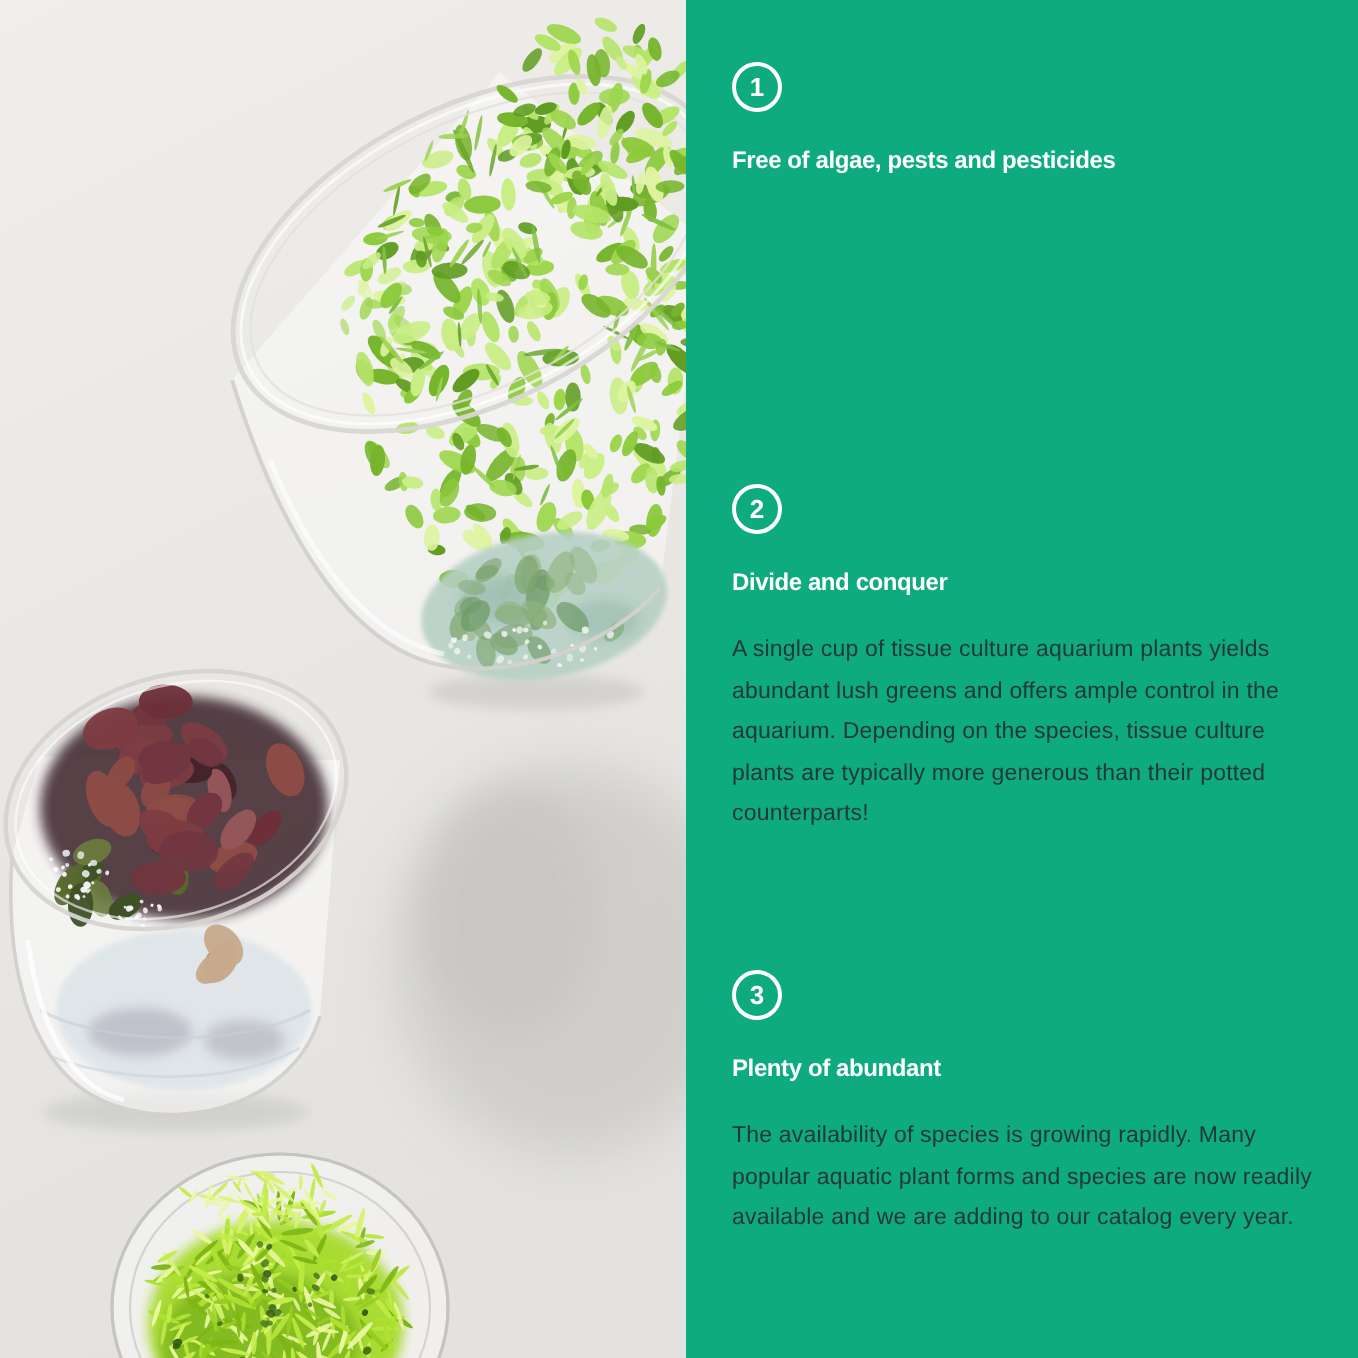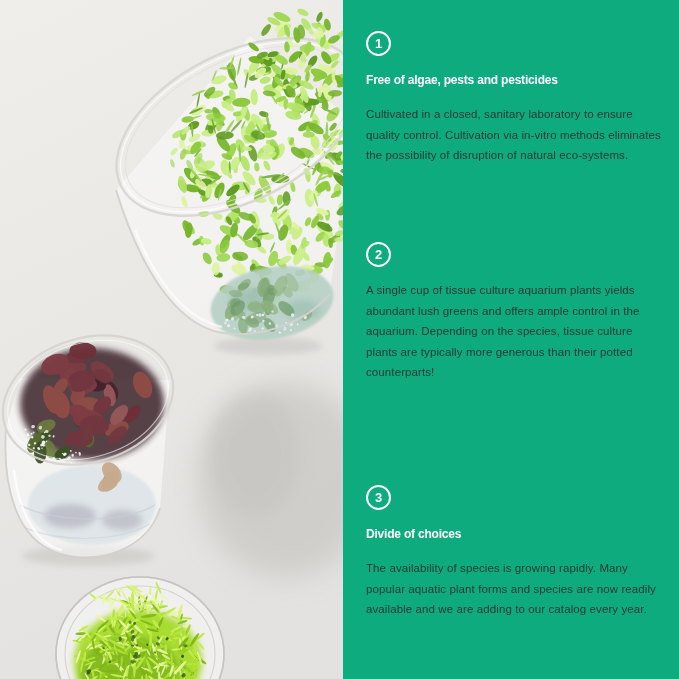--- a/index.html
+++ b/index.html
@@ -1038,28 +1038,28 @@
         </g>
       <ellipse cx="140" cy="654" rx="84" ry="77" fill="none" stroke="#C6C4C0" stroke-width="1.4" opacity="0.7"></ellipse>
     </g>
   </svg>
 
   <div class="panel">
 
     <div class="section sec-1">
       <div class="badge">1</div>
       <h3 class="sec-title">Free of algae, pests and pesticides</h3>
-      <p class="sec-body">Cultivated in a closed, sanitary laboratory to ensure quality control. Cultivation via in-vitro methods eliminates the possibility of disruption of natural eco-systems.</p>
     </div>
 
     <div class="section sec-2">
       <div class="badge">2</div>
+      <h3 class="sec-title">Divide and conquer</h3>
       <p class="sec-body">A single cup of tissue culture aquarium plants yields abundant lush greens and offers ample control in the aquarium. Depending on the species, tissue culture plants are typically more generous than their potted counterparts!</p>
     </div>
 
     <div class="section sec-3">
       <div class="badge">3</div>
-      <h3 class="sec-title">Divide of choices</h3>
+      <h3 class="sec-title">Plenty of abundant</h3>
       <p class="sec-body">The availability of species is growing rapidly. Many popular aquatic plant forms and species are now readily available and we are adding to our catalog every year.</p>
     </div>
 
   </div>
 </div>
 
 </body></html>

